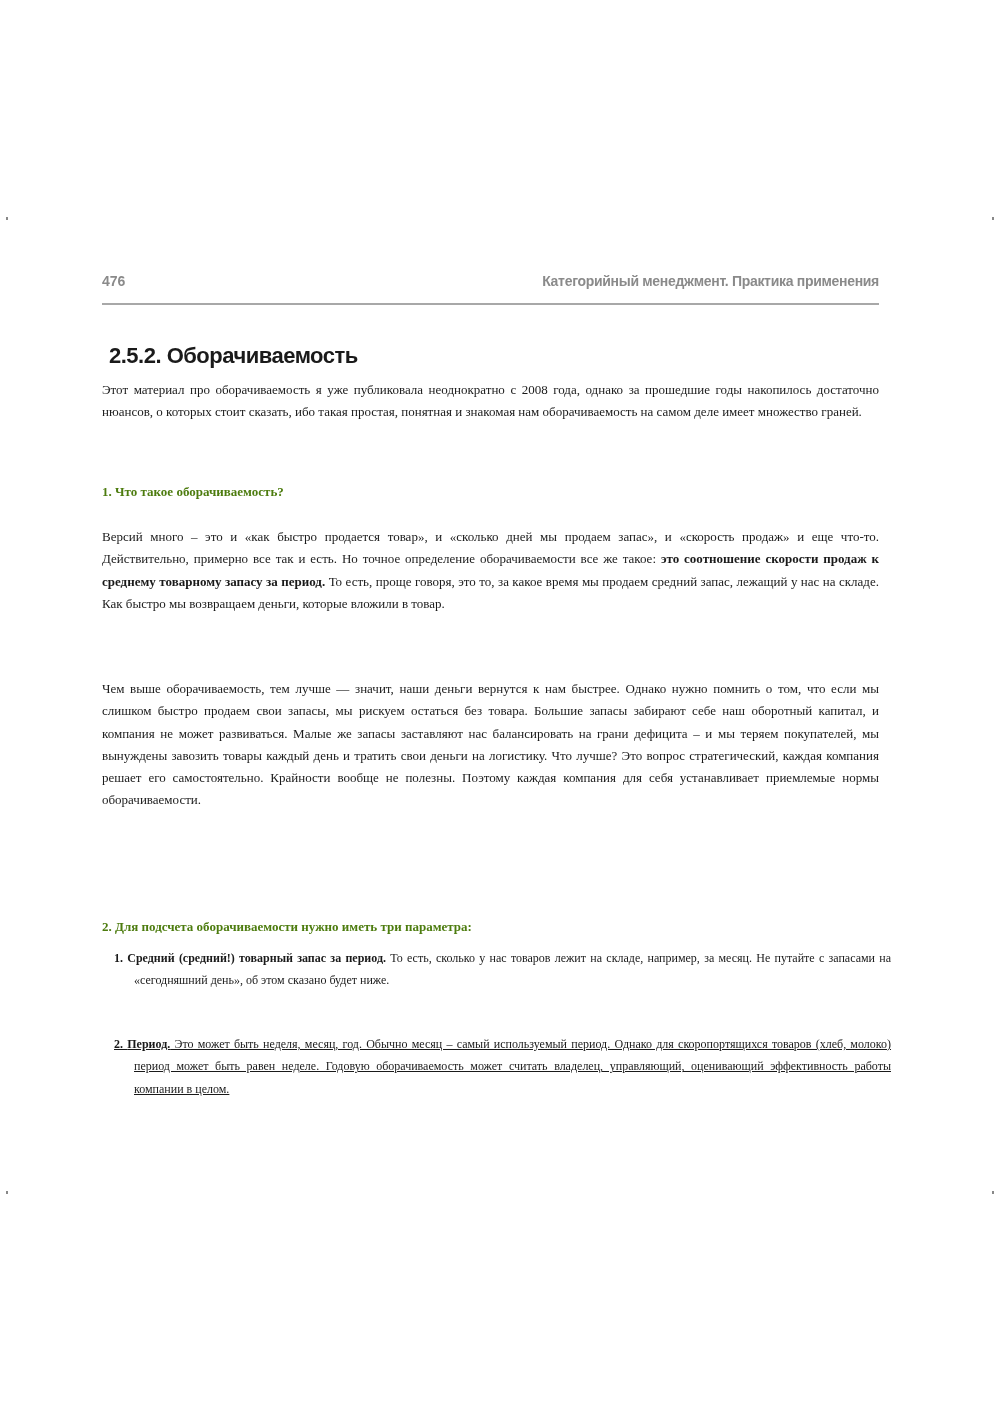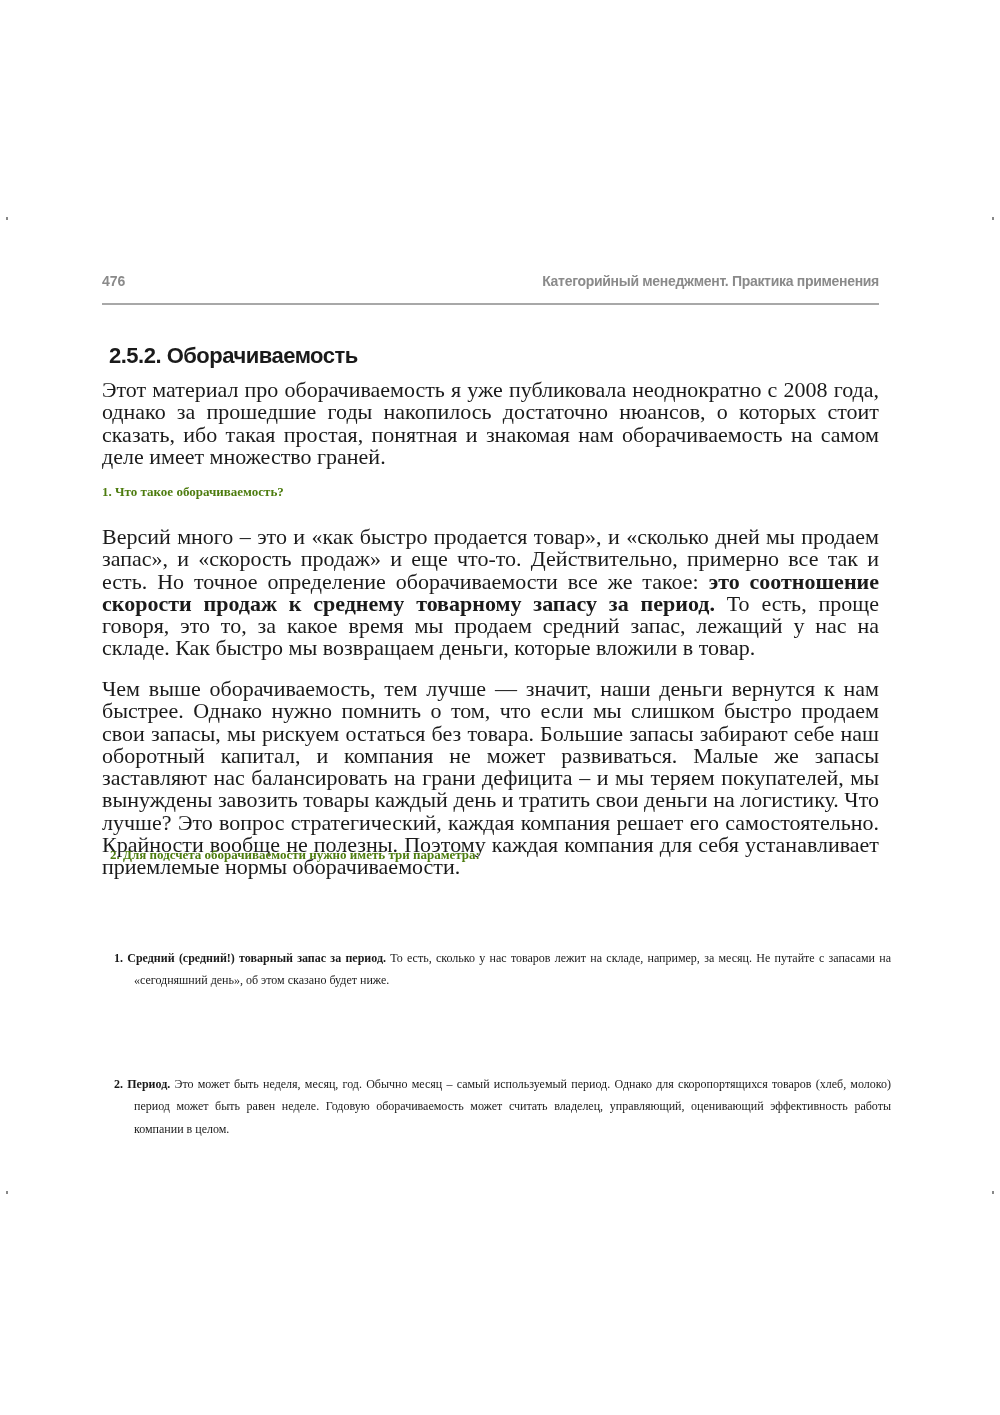--- a/index.html
+++ b/index.html
@@ -12,21 +12,21 @@
   .running-head .pg { position: absolute; left: 0; top: 0; font-weight: bold; }
   .running-head .book { position: absolute; right: 0; top: 0; letter-spacing: -0.3px; font-weight: bold; }
   .rule { position: absolute; left: 102px; top: 303px; width: 777px; height: 2px; background: #a8a8a8; }
   .section-title {
     position: absolute; left: 102px; top: 336px;
     font-family: "Liberation Sans", sans-serif; font-weight: bold; font-size: 22px;
     color: #1a1a1a; letter-spacing: -0.5px; margin: 7px;
   }
   .body {
     position: absolute; left: 102px; width: 777px;
-    font-family: "Liberation Serif", serif; font-size: 22px; line-height: 22.3px;
+    font-family: "Liberation Serif", serif; font-size: 13px; line-height: 22.3px;
     color: #1a1a1a; text-align: justify; margin: 0;
   }
   .body b { font-weight: bold; }
   .subhead {
     position: absolute; left: 102px;
     font-family: "Liberation Serif", serif; font-weight: bold; font-size: 13px;
     color: #4d7c0f; margin: 0;
   }
   .list-item {
     position: absolute; left: 102px; width: 777px;
@@ -52,17 +52,17 @@
 <h2 class="section-title">2.5.2. Оборачиваемость</h2>
 
 <p class="body" style="top:379px;">Этот материал про оборачиваемость я уже публиковала неоднократно с 2008 года, однако за прошедшие годы накопилось достаточно нюансов, о которых стоит сказать, ибо такая простая, понятная и знакомая нам оборачиваемость на самом деле имеет множество граней.</p>
 
 <p class="subhead" style="top:484px;">1. Что такое оборачиваемость?</p>
 
 <p class="body" style="top:526px;"><span>Версий много – это и «как быстро продается товар», и «сколько дней мы продаем запас», и «скорость продаж» и еще что-то. Действительно, примерно все так и есть. Но точное определение оборачиваемости все же такое: </span><b>это соотношение скорости продаж к среднему товарному запасу за период.</b><span> То есть, проще говоря, это то, за какое время мы продаем средний запас, лежащий у нас на складе. Как быстро мы возвращаем деньги, которые вложили в товар.</span></p>
 
 <p class="body" style="top:678px;">Чем выше оборачиваемость, тем лучше — значит, наши деньги вернутся к нам быстрее. Однако нужно помнить о том, что если мы слишком быстро продаем свои запасы, мы рискуем остаться без товара. Большие запасы забирают себе наш оборотный капитал, и компания не может развиваться. Малые же запасы заставляют нас балансировать на грани дефицита – и мы теряем покупателей, мы вынуждены завозить товары каждый день и тратить свои деньги на логистику. Что лучше? Это вопрос стратегический, каждая компания решает его самостоятельно. Крайности вообще не полезны. Поэтому каждая компания для себя устанавливает приемлемые нормы оборачиваемости.</p>
 
-<p class="subhead" style="top:847px;margin-left:8px;">2. Для подсчета оборачиваемости нужно иметь три параметра:</p>
+<p class="subhead" style="top:919px;">2. Для подсчета оборачиваемости нужно иметь три параметра:</p>
 
 <p class="list-item" style="top:935px;"><b>1.</b> <b>Средний (средний!) товарный запас за период.</b><span> То есть, сколько у нас товаров лежит на складе, например, за месяц. Не путайте с запасами на «сегодняшний день», об этом сказано будет ниже.</span></p>
 
-<p class="list-item" style="top:1061px;"><b>2.</b> <b>Период.</b><span> Это может быть неделя, месяц, год. Обычно месяц – самый используемый период. Однако для скоропортящихся товаров (хлеб, молоко) период может быть равен неделе. Годовую оборачиваемость может считать владелец, управляющий, оценивающий эффективность работы компании в целом.</span></p>
+<p class="list-item" style="top:1021px;text-decoration:underline;"><b>2.</b> <b>Период.</b><span> Это может быть неделя, месяц, год. Обычно месяц – самый используемый период. Однако для скоропортящихся товаров (хлеб, молоко) период может быть равен неделе. Годовую оборачиваемость может считать владелец, управляющий, оценивающий эффективность работы компании в целом.</span></p>
 
 </body></html>

